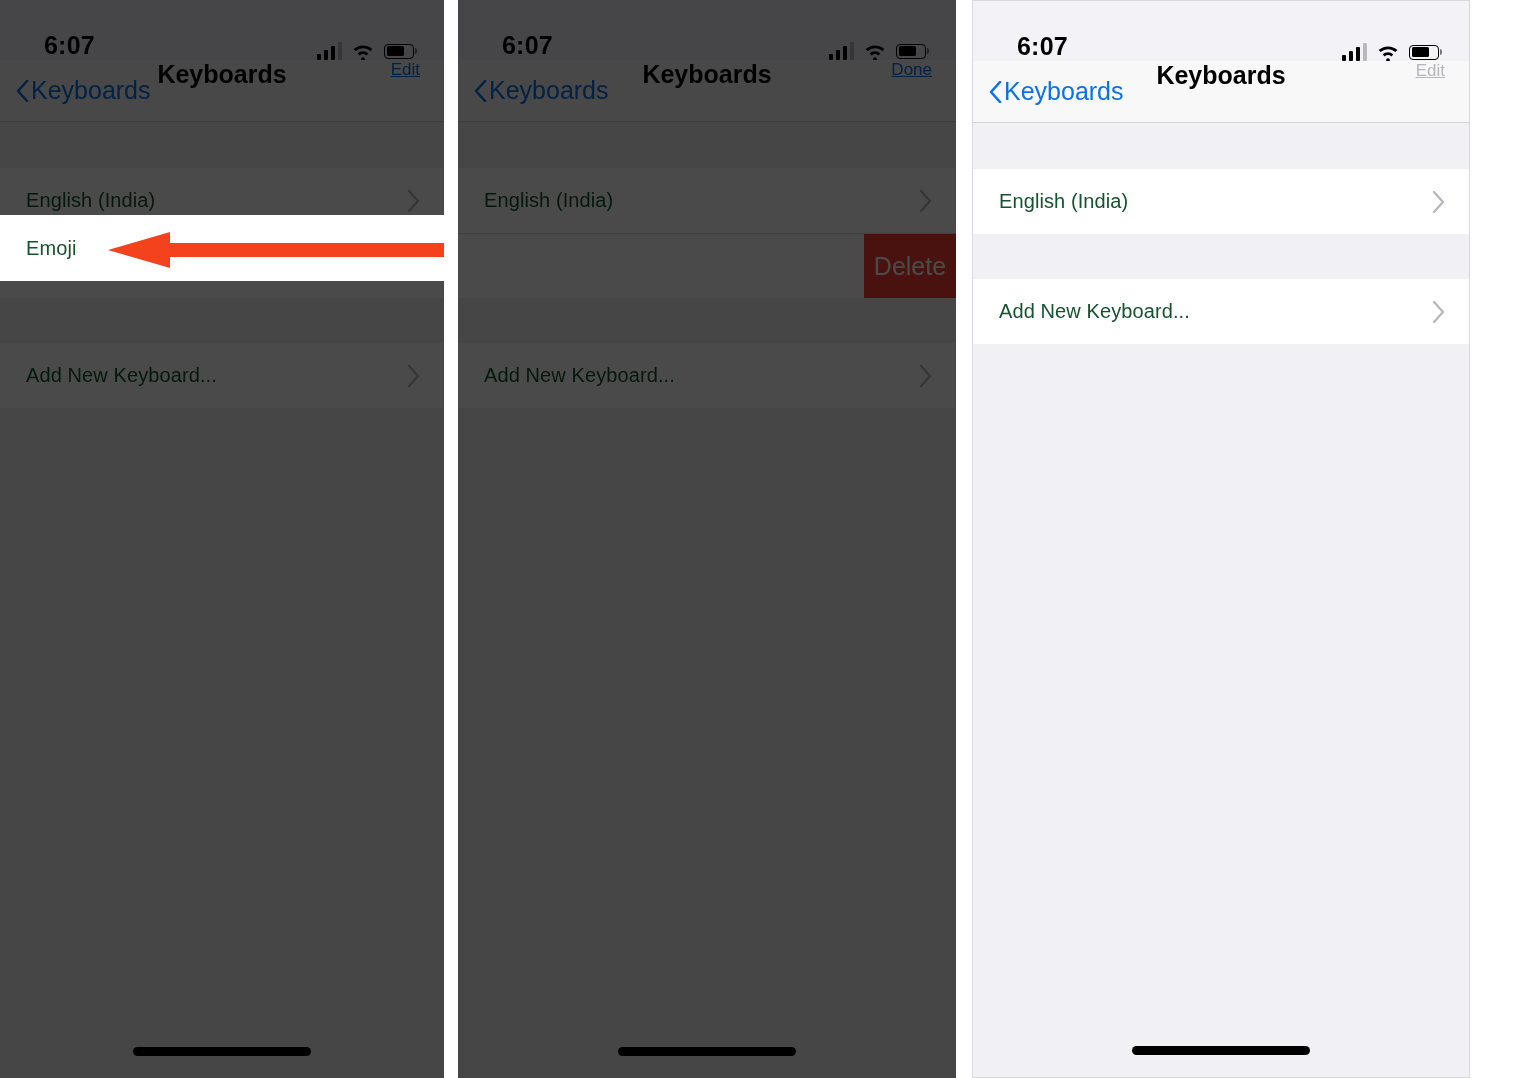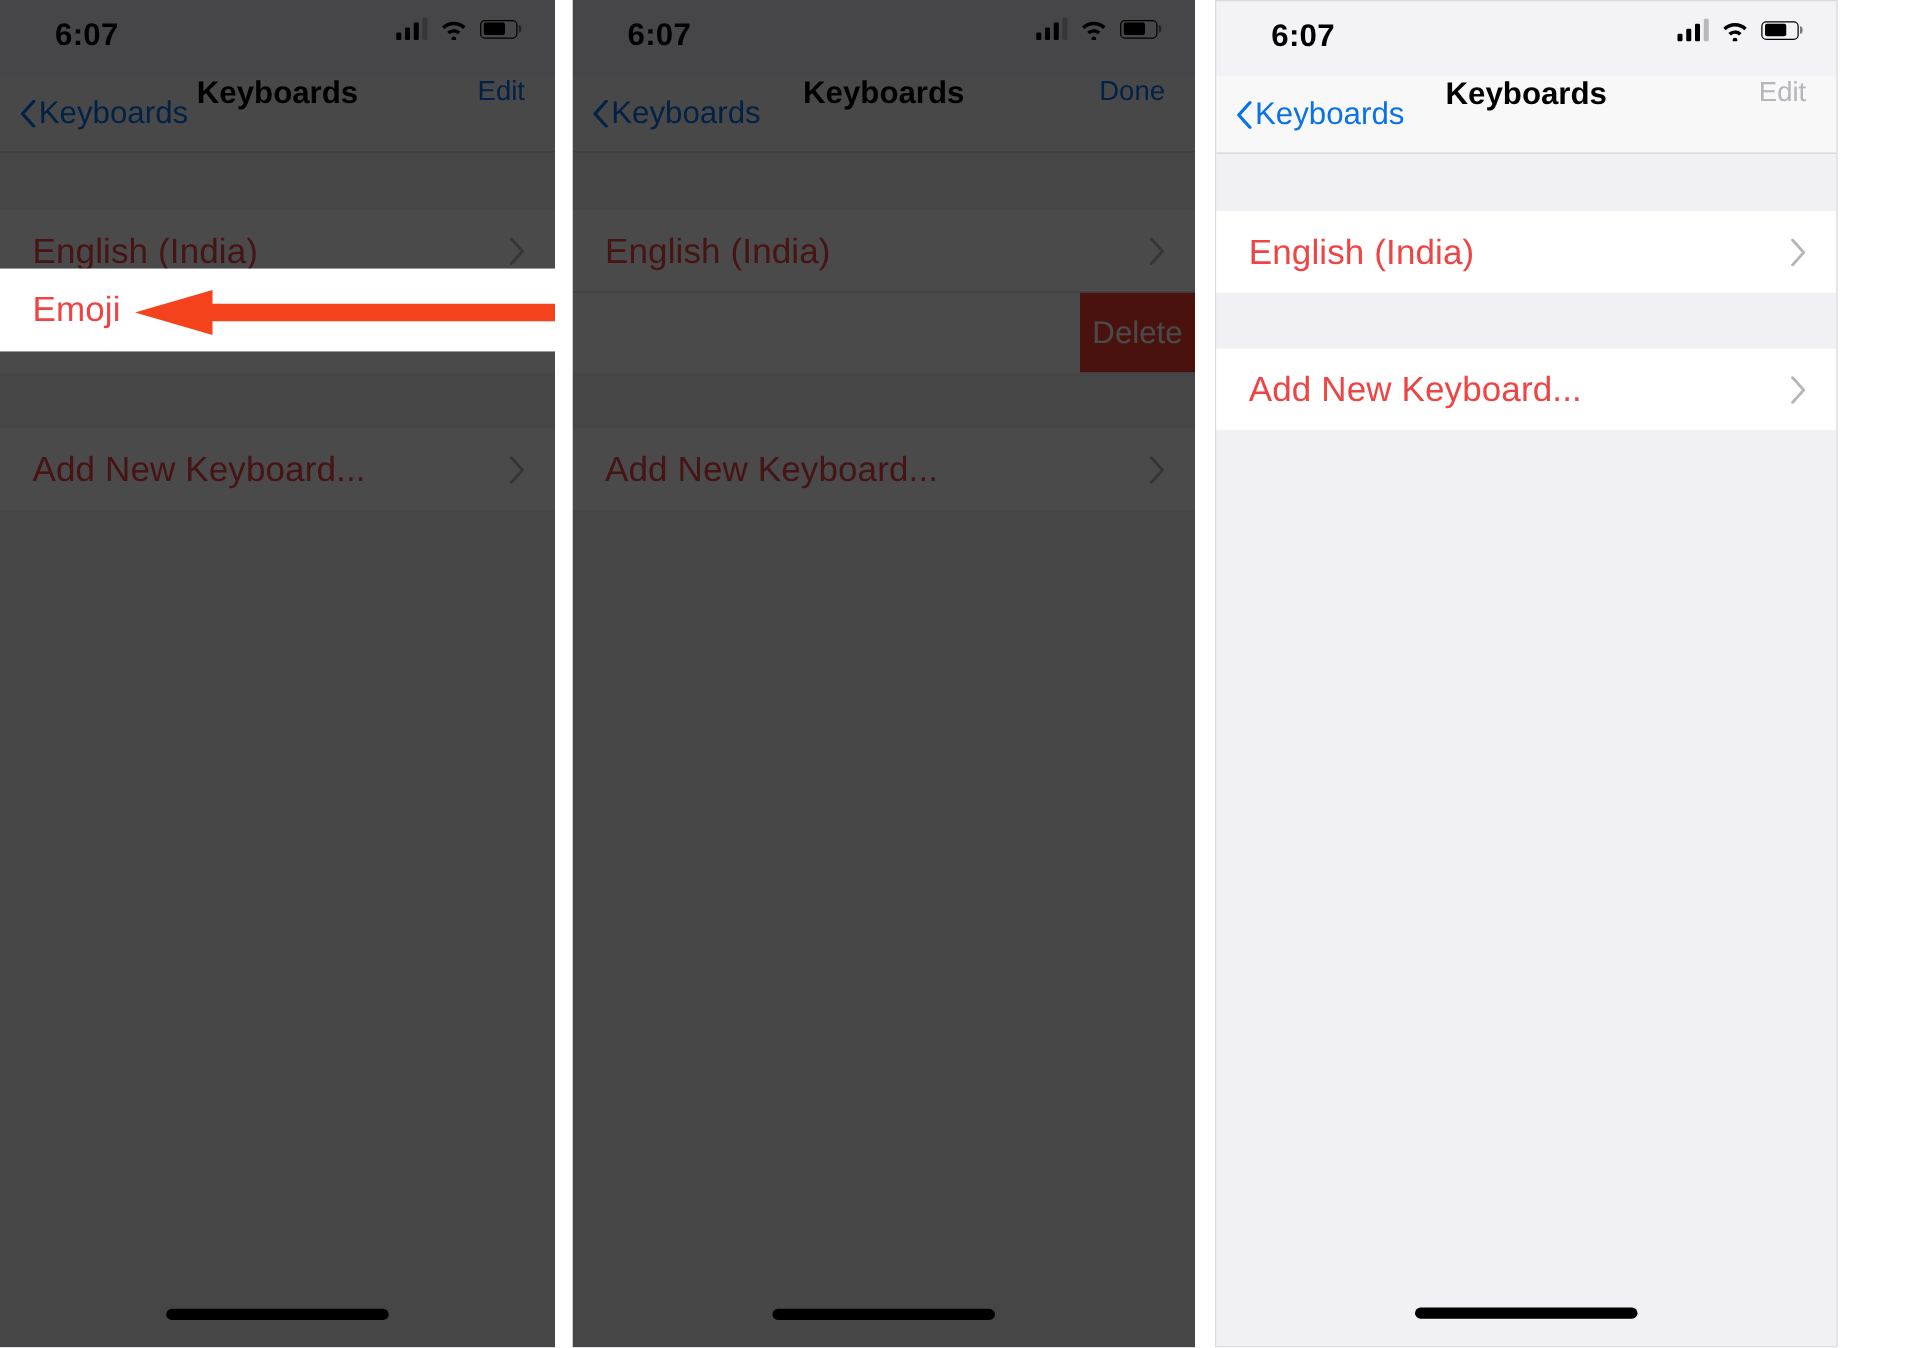--- a/index.html
+++ b/index.html
@@ -48,21 +48,21 @@
     left: 0;
     width: 100%;
     background: #ffffff;
     z-index: 45;
   }
 
   
   .statusbar {
     height: 60px;
     display: flex;
-    align-items: flex-start;
+    align-items: flex-end;
     justify-content: space-between;
     padding: 14px 30px 0 44px;
     position: relative;
     z-index: 5;
   }
   .status-time {
     font-size: 25px;
     font-weight: 600;
     color: #000;
     letter-spacing: 0.2px;
@@ -139,24 +139,25 @@
     position: absolute;
     left: 0; right: 0;
     text-align: center;
     font-size: 25px;
     font-weight: 700;
     color: #000;
     pointer-events: none;
   }
   .nav-action {
     margin-left: auto;
-    font-size: 22px;
+    font-size: 17px;
     color: #0a72e8;
     cursor: pointer;
     z-index: 2;
+    text-decoration: underline;
   }
   .nav-action.disabled { color: #b5b5bb; cursor: default; }
 
   
   .content {
     position: relative;
     background: #f0f0f5;
     height: calc(100% - 122px);
     z-index: 3;
   }
@@ -169,22 +170,22 @@
     position: relative;
     height: 65px;
     background: #ffffff;
     display: flex;
     align-items: center;
     padding: 0 24px 0 26px;
     cursor: pointer;
   }
   .row + .row { border-top: 1px solid #d7d7dc; }
   .row-label {
-    font-size: 28px;
-    color: #ef4444;
+    font-size: 20px;
+    color: #14532d;
     letter-spacing: .1px;
   }
   .chev-right {
     margin-left: auto;
     width: 13px; height: 22px;
     display: block;
   }
 
   
   .row.swiped { padding: 0; overflow: hidden; }

